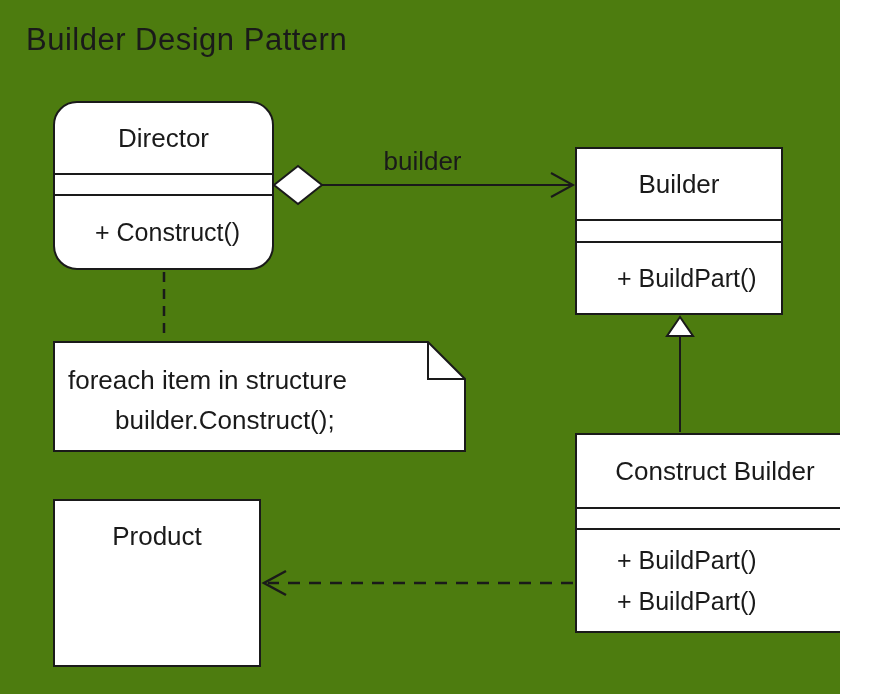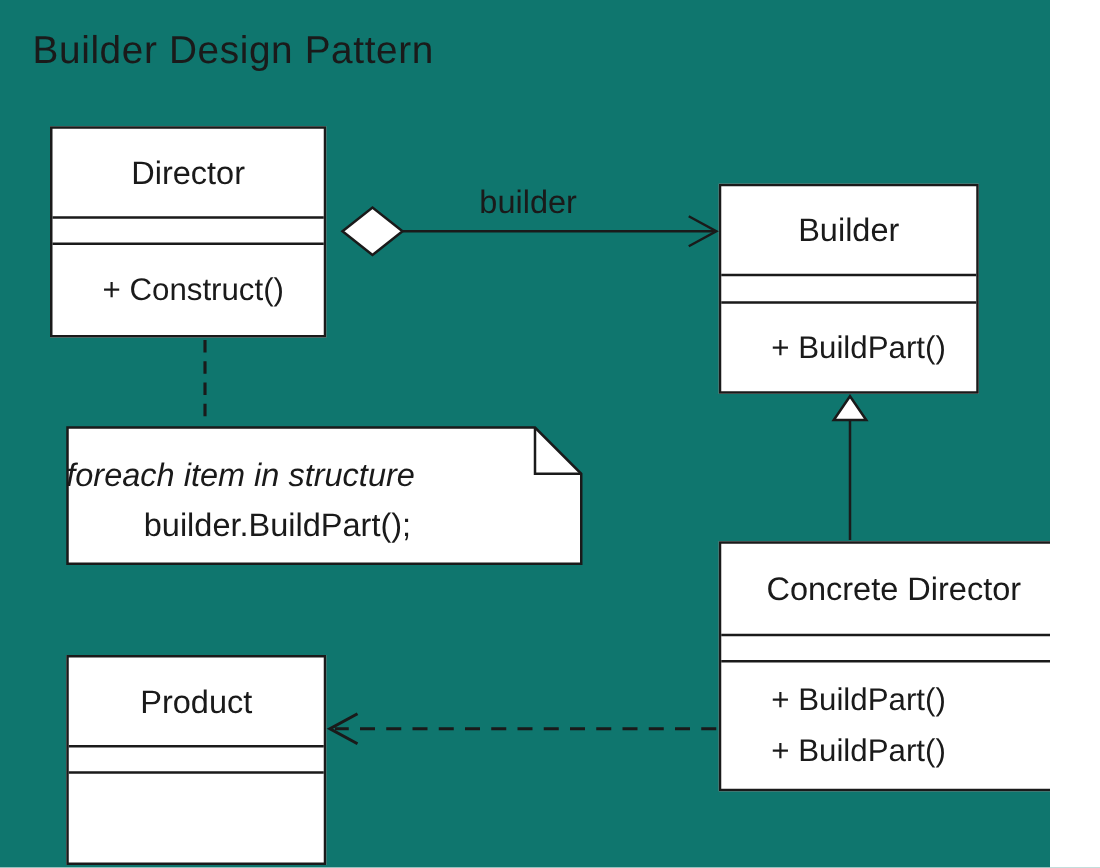--- a/index.html
+++ b/index.html
@@ -1,20 +1,20 @@
 <!DOCTYPE html>
 <html><head>
 <meta charset="utf-8">
 <style>
   html, body { margin: 0; padding: 0; background: #ffffff; }
   .stage {
     position: relative;
     width: 840px;
     height: 694px;
-    background: #0f766e;
+    background: #4d7c0f;
     font-family: "Liberation Sans", "DejaVu Sans", sans-serif;
     color: #1a1a1a;
     overflow: hidden;
   }
   .diagram-title {
     position: absolute;
     left: 26px;
     top: 22px;
     font-size: 31px;
     letter-spacing: 0.5px;
@@ -54,33 +54,33 @@
     display: flex;
     flex-direction: column;
     justify-content: center;
     padding-left: 17px;
     font-size: 25px;
     margin-left: 23px;
   }
   .method-line { line-height: 41px; }
 
   
-  .box-director  { left: 40px;  top: 101px; width: 221px; height: 169px; }
+  .box-director  { left: 53px;  top: 101px; width: 221px; height: 169px; border-radius: 24px; }
   .box-director .cmp-name  { height: 70px; }
   .box-director .cmp-attrs { height: 23px; }
 
   .box-builder   { left: 575px; top: 147px; width: 208px; height: 168px; }
   .box-builder .cmp-name  { height: 70px; }
   .box-builder .cmp-attrs { height: 24px; }
 
   .box-concrete  { left: 575px; top: 433px; width: 280px; height: 200px; }
   .box-concrete .cmp-name  { height: 72px; }
   .box-concrete .cmp-attrs { height: 23px; }
 
-  .box-product   { left: 53px;  top: 524px; width: 208px; height: 168px; }
+  .box-product   { left: 53px;  top: 499px; width: 208px; height: 168px; align-items: center; }
   .box-product .cmp-name  { height: 70px; }
   .box-product .cmp-attrs { height: 23px; }
 
   .assoc-label {
     position: absolute;
     left: 330px;
     top: 146px;
     width: 185px;
     text-align: center;
     font-size: 26px;
@@ -88,21 +88,21 @@
   }
   .note-text {
     position: absolute;
     left: 53px;
     top: 360px;
     width: 412px;
     font-size: 26px;
     z-index: 3;
   }
   .note-line { line-height: 40px; white-space: nowrap; }
-  .note-line-1 { padding-left: 0; font-style: italic; }
+  .note-line-1 { padding-left: 15px; }
   .note-line-2 { padding-left: 62px; }
 
   .watermark {
     position: absolute;
     right: 9px;
     bottom: 4px;
     font-size: 17px;
     color: #c9c9c9;
     z-index: 3;
   }
@@ -124,39 +124,39 @@
 
   <div class="uml-class box-builder">
     <div class="cmp-name">Builder</div>
     <div class="cmp-attrs"></div>
     <div class="cmp-methods">
       <div class="method-line">+ BuildPart()</div>
     </div>
   </div>
 
   <div class="uml-class box-concrete">
-    <div class="cmp-name">Concrete Director</div>
+    <div class="cmp-name">Construct Builder</div>
     <div class="cmp-attrs"></div>
     <div class="cmp-methods">
       <div class="method-line">+ BuildPart()</div>
       <div class="method-line">+ BuildPart()</div>
     </div>
   </div>
 
   <div class="uml-class box-product">
     <div class="cmp-name">Product</div>
     <div class="cmp-attrs"></div>
     <div class="cmp-methods"></div>
   </div>
 
   <div class="assoc-label">builder</div>
 
   <div class="note-text">
     <div class="note-line note-line-1">foreach item in structure</div>
-    <div class="note-line note-line-2">builder.BuildPart();</div>
+    <div class="note-line note-line-2">builder.Construct();</div>
   </div>
 
   <svg class="connectors" viewBox="0 0 880 694" xmlns="http://www.w3.org/2000/svg">
 
     <polygon points="54,342 428,342 465,379 465,451 54,451" fill="#ffffff" stroke="#1a1a1a" stroke-width="2" stroke-linejoin="miter"></polygon>
     <polyline points="428,342 428,379 465,379" fill="none" stroke="#1a1a1a" stroke-width="2"></polyline>
 
     <line x1="164" y1="272" x2="164" y2="340" stroke="#1a1a1a" stroke-width="2.5" stroke-dasharray="10,7"></line>
 
     <line x1="322" y1="185" x2="572" y2="185" stroke="#1a1a1a" stroke-width="2"></line>

